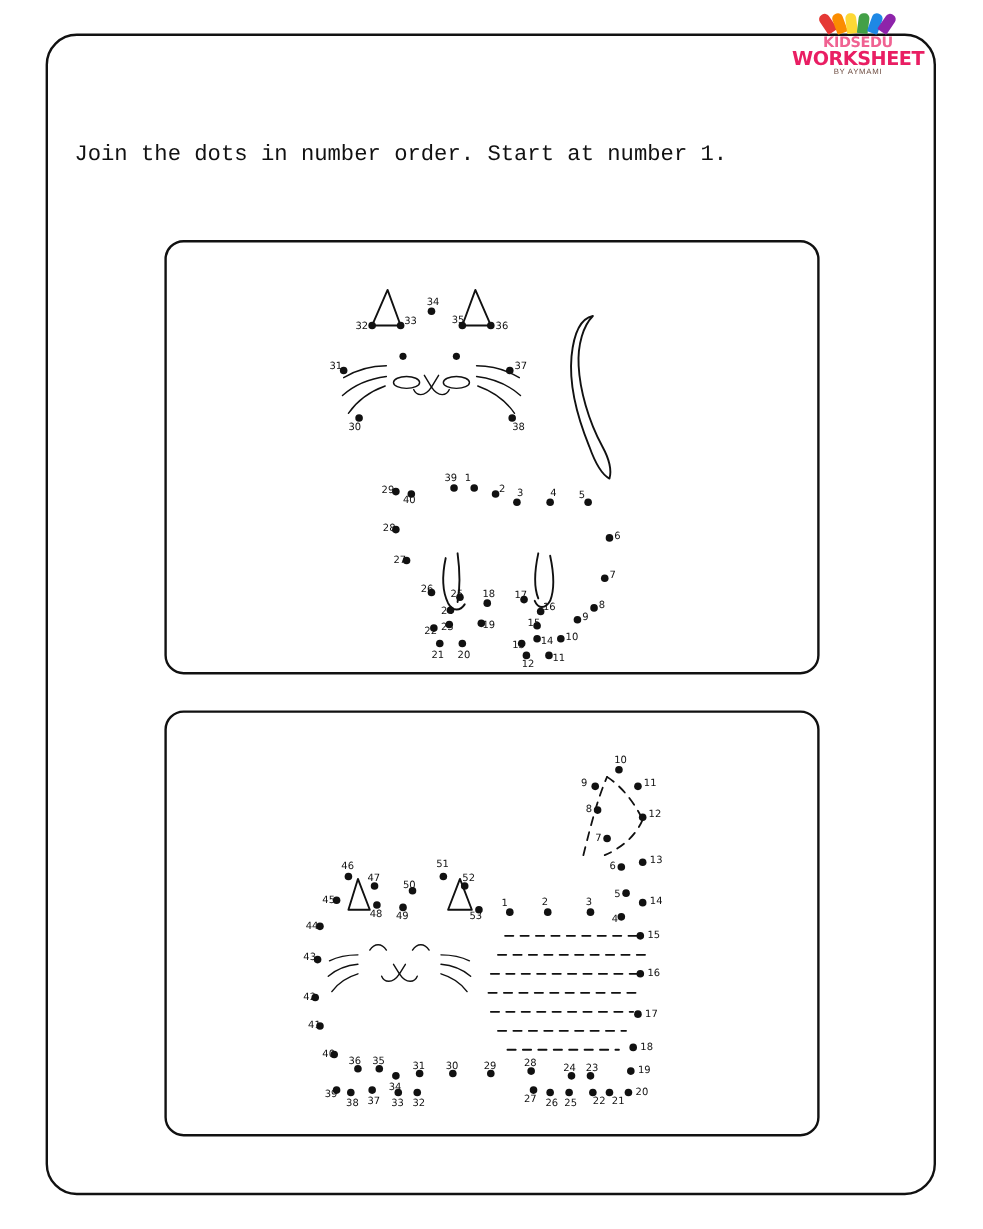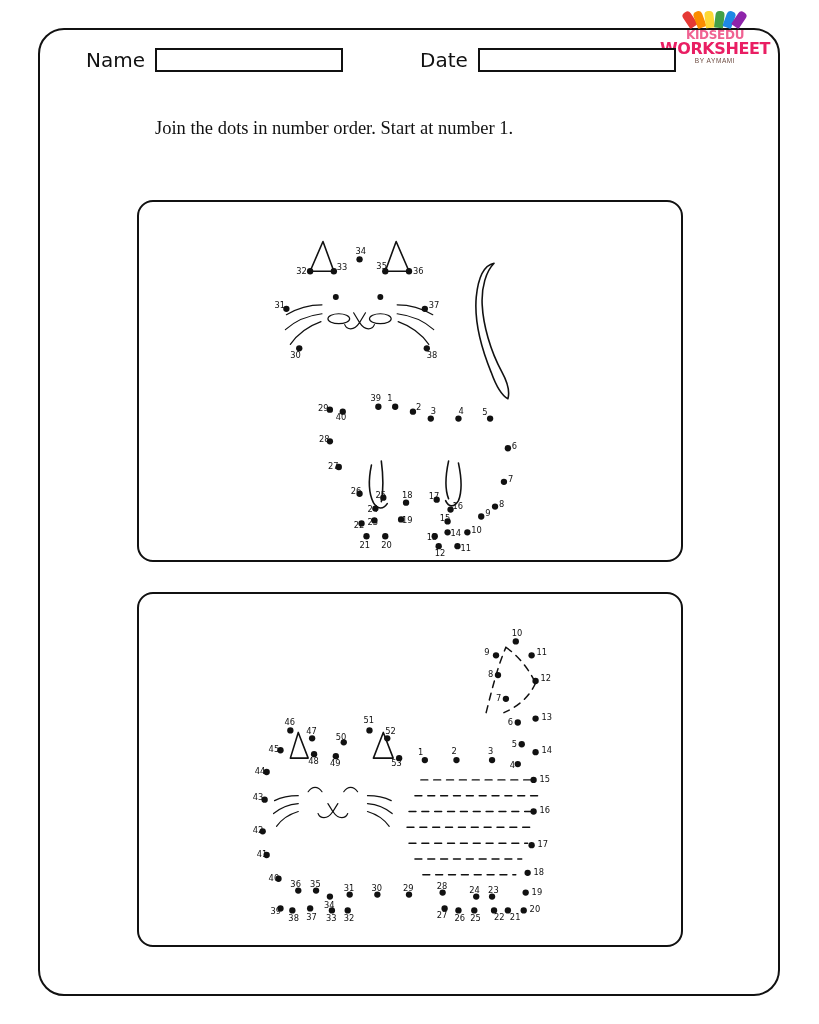--- a/index.html
+++ b/index.html
@@ -106,21 +106,21 @@
   #name-field .field-box { width: 188px; }
   #date-field { left: 334px; top: 0; }
   #date-field .field-box { width: 198px; }
 
   .instruction {
     position: absolute;
     left: 0;
     top: 118px;
     width: 668px;
     text-align: center;
-    font-family: Liberation Serif, serif;
+    font-family: Liberation Mono, monospace;
     font-size: 18.5px;
     color: #111111;
   }
 
   
   .panel {
     position: absolute;
     border: 2.5px solid #111111;
     border-radius: 16px;
     box-sizing: border-box;
@@ -188,28 +188,20 @@
       <span style="left:56px; background:#43a047; transform:rotate(7deg);"></span>
       <span style="left:66px; background:#1e88e5; transform:rotate(20deg);"></span>
       <span style="left:76px; background:#8e24aa; transform:rotate(34deg);"></span>
     </div>
     <div class="logo-l1">KIDSEDU</div>
     <div class="logo-l2">WORKSHEET</div>
     <div class="logo-l3">BY AYMAMI</div>
   </div>
 
   <div class="field-row">
-    <div class="field" id="name-field">
-      <span class="field-label">Name</span>
-      <input class="field-box" type="text" value="" placeholder="" style="">
-    </div>
-    <div class="field" id="date-field">
-      <span class="field-label">Date</span>
-      <input class="field-box" type="text" value="" placeholder="" style="">
-    </div>
   </div>
 
   <div class="instruction">Join the dots in number order. Start at number 1.</div>
 
   <div class="panel" id="panel-top">
     <svg viewBox="0 0 546 362">
 
       <path class="ink" d="M172 70 L185 40 L196 70 Z"></path>
       <path class="ink" d="M248 70 L259 40 L272 70 Z"></path>
 

